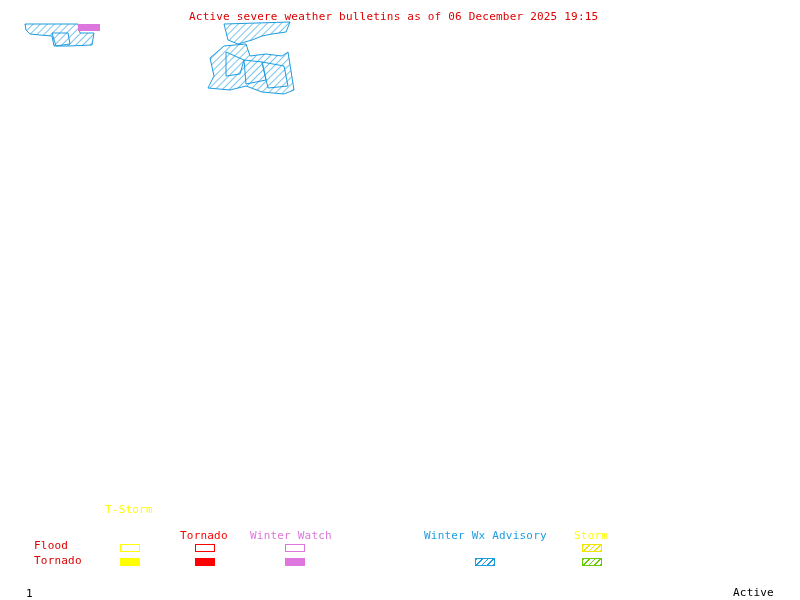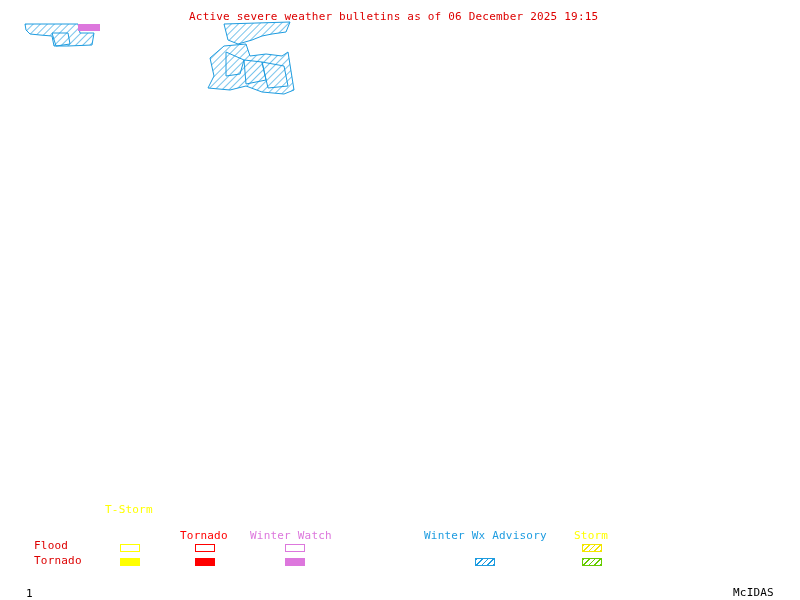--- a/index.html
+++ b/index.html
@@ -49,13 +49,13 @@
 <div class="box" style="left:120px;top:558px;background:#ffff00;"></div>
 <div class="box" style="left:195px;top:544px;border:1px solid #ff0000;"></div>
 <div class="box" style="left:195px;top:558px;background:#ff0000;"></div>
 <div class="box" style="left:285px;top:544px;border:1px solid #dd77dd;"></div>
 <div class="box" style="left:285px;top:558px;background:#dd77dd;"></div>
 <div class="box hatch-wx" style="left:475px;top:558px;"></div>
 <div class="box hatch-fw" style="left:582px;top:544px;"></div>
 <div class="box hatch-fl" style="left:582px;top:558px;"></div>
 
 <div class="txt" style="left:26px;top:588px;color:#000000;">1</div>
-<div class="txt" style="left:733px;top:587px;color:#000000;">McIDAS</div>
+<div class="txt" style="left:733px;top:587px;color:#000000;">Active</div>
 
 </body></html>

